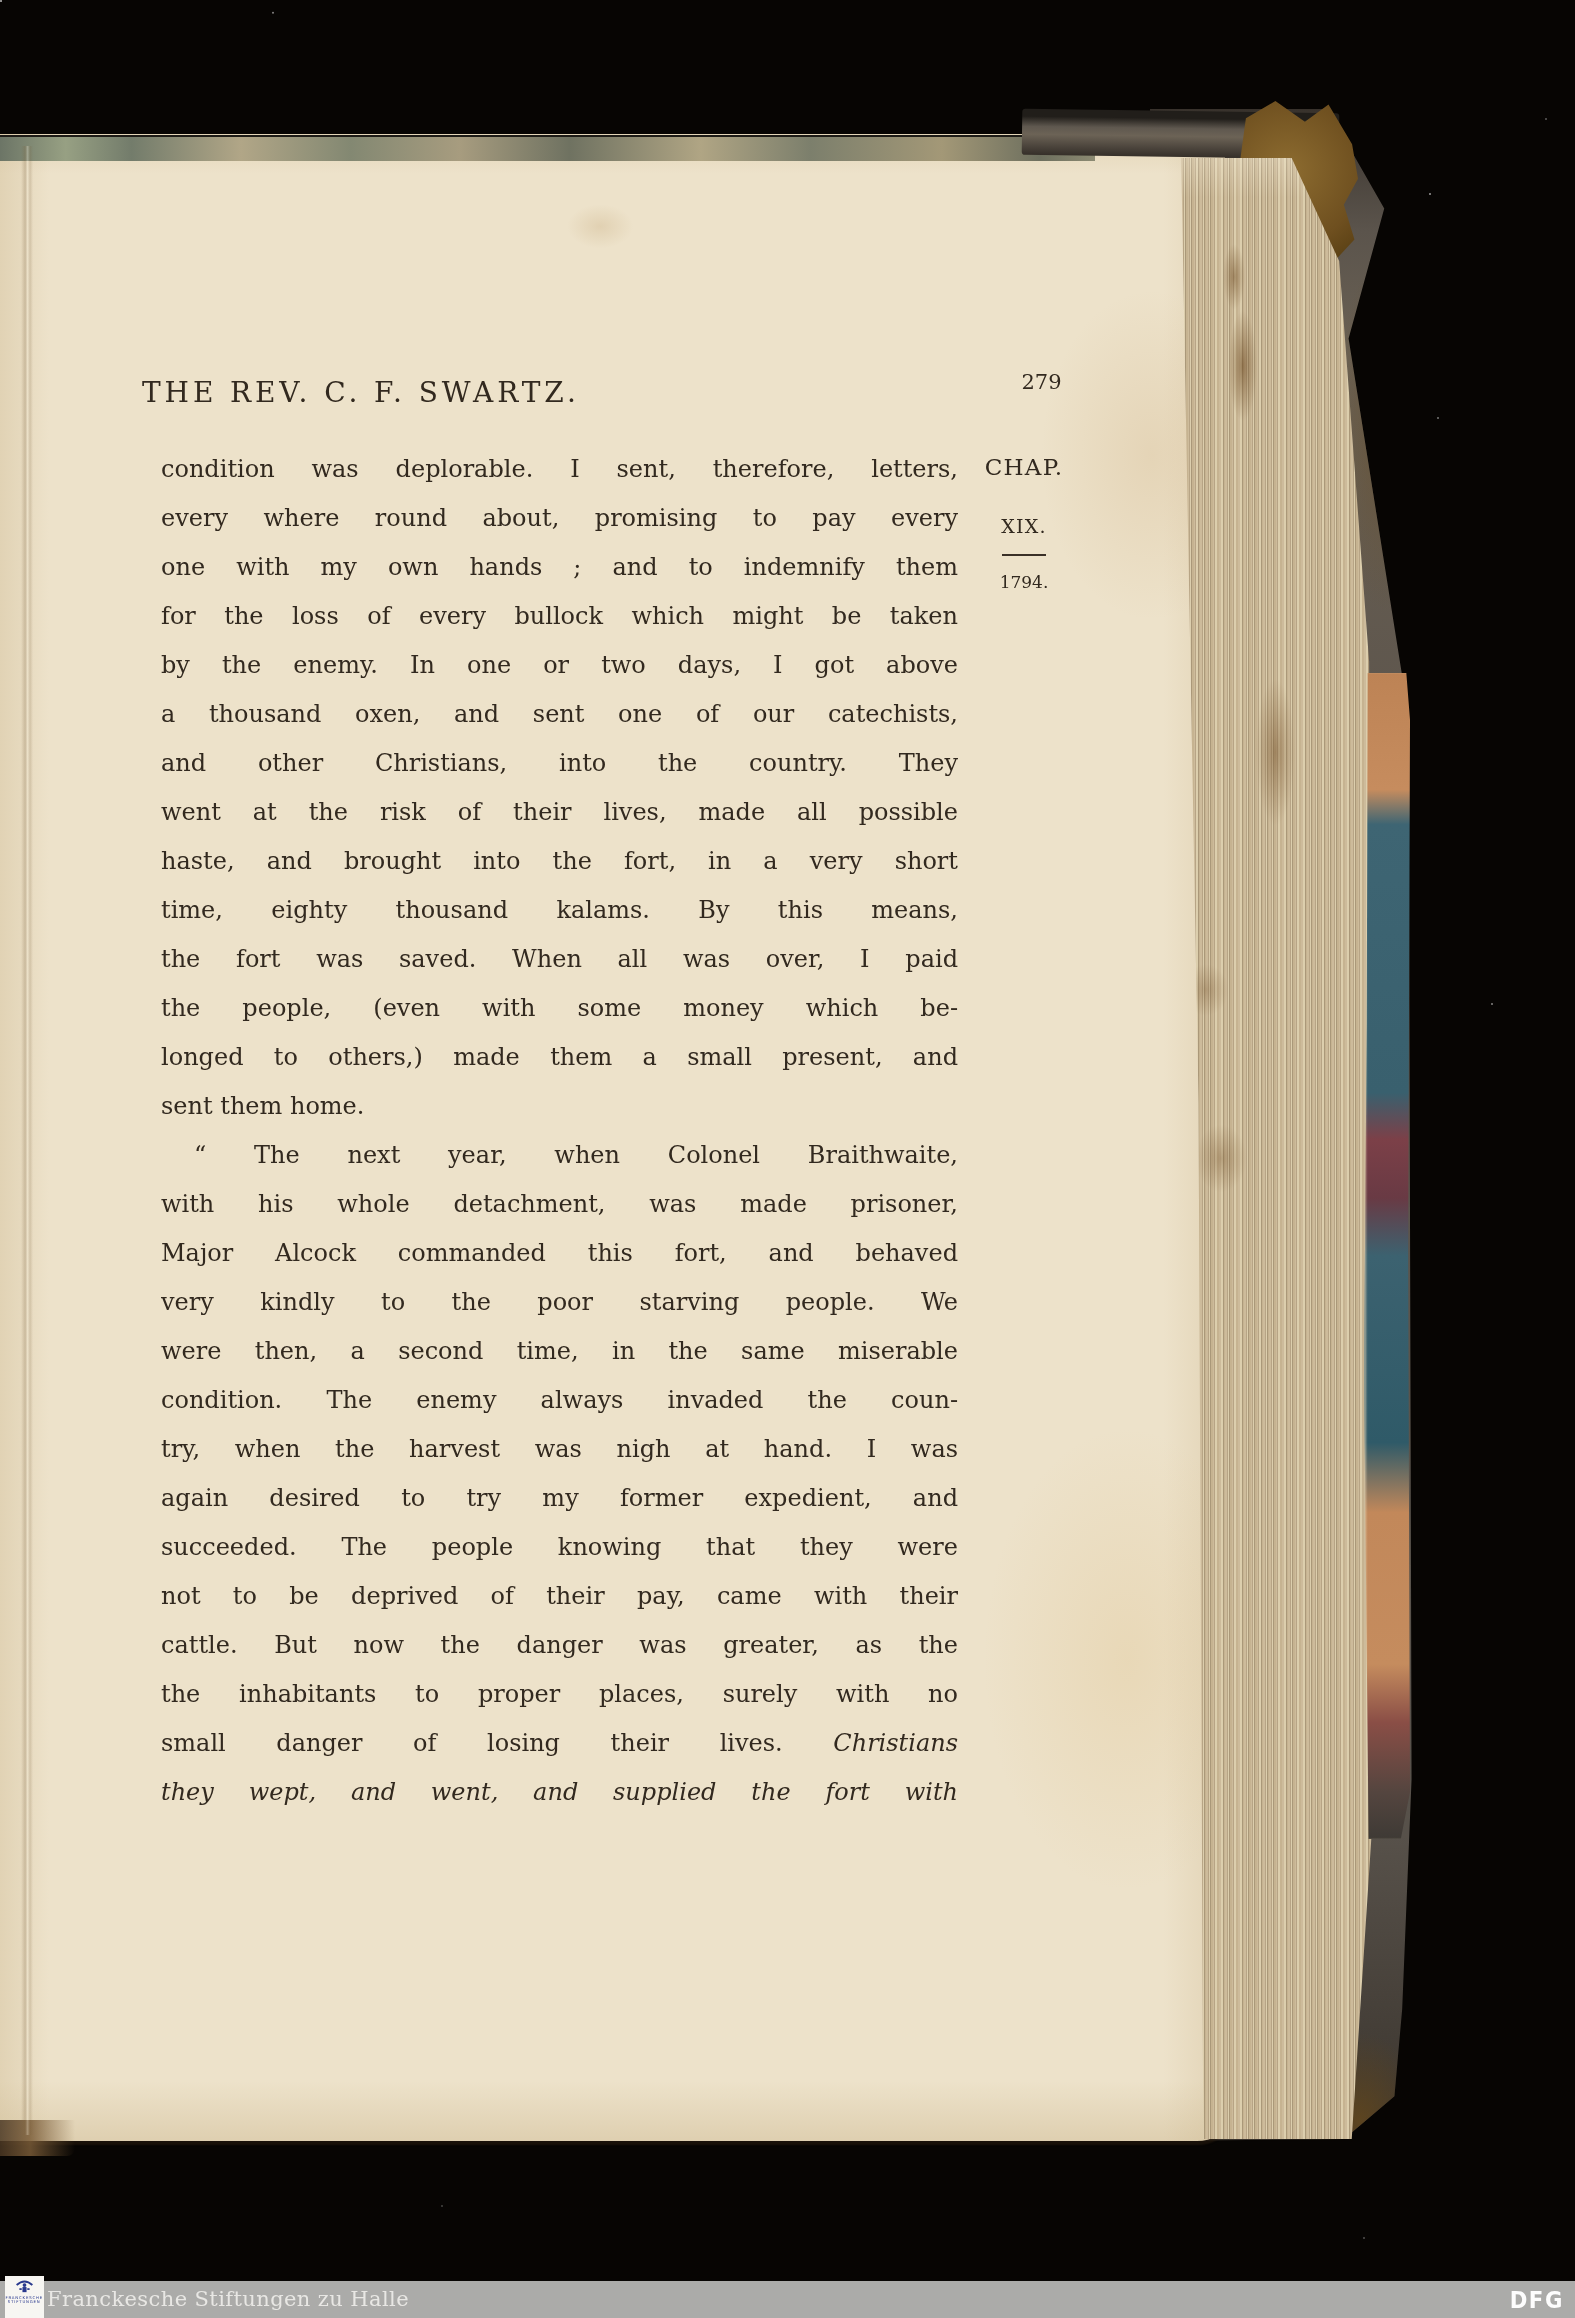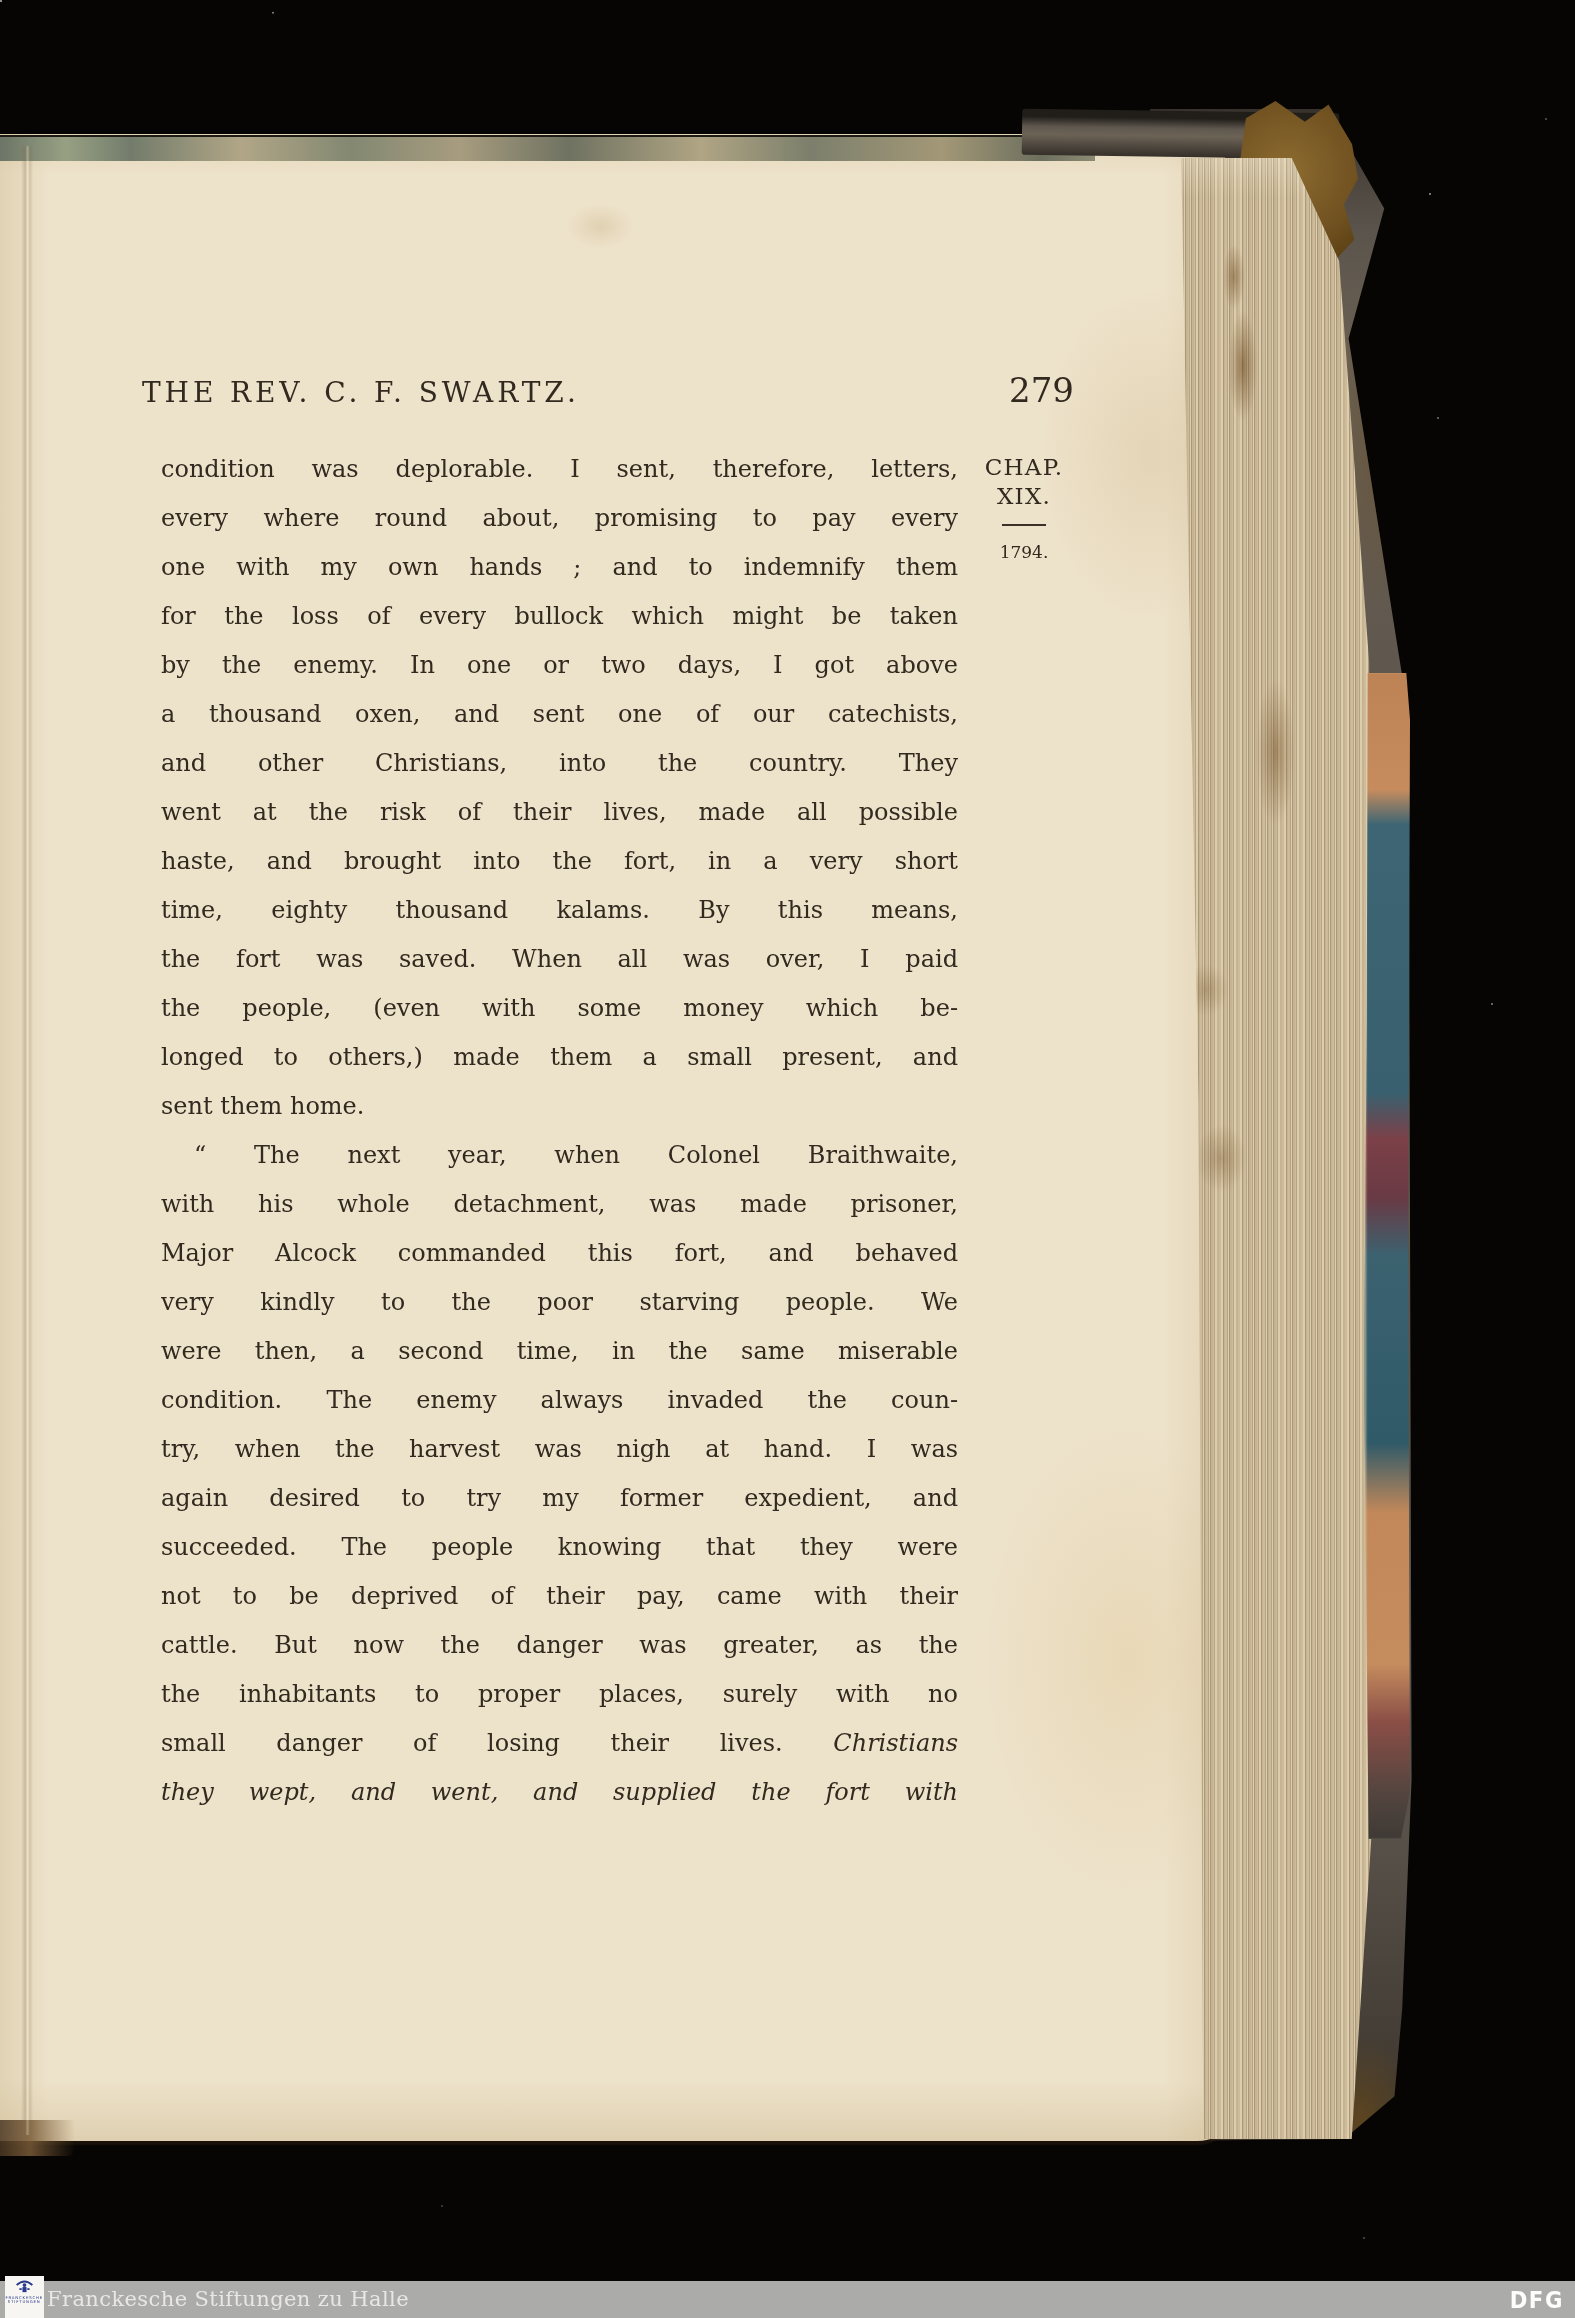--- a/index.html
+++ b/index.html
@@ -90,36 +90,36 @@
                1545px 118px 0 rgba(255,255,255,.35),
                1363px 2237px 0 rgba(255,255,255,.3),
                441px 2205px 0 rgba(255,255,255,.25);}
   
   .running-head{
     position:absolute;left:142px;top:376px;width:772px;text-align:left;
     font-size:28px;letter-spacing:3.9px;color:var(--ink,#32291F);
   }
   .page-number{
     position:absolute;left:994px;top:370px;width:95px;text-align:center;
-    font-size:34px;color:var(--ink,#32291F);
+    font-size:21px;color:var(--ink,#32291F);
   }
   .body-text{
     position:absolute;left:161px;top:445px;width:797px;
     font-size:24px;line-height:49px;color:var(--ink,#32291F);
   }
   .body-text .line{text-align:justify;text-align-last:justify;height:49px;overflow:hidden;}
   .body-text .line.no-just{text-align:left;text-align-last:left;}
   .body-text .line.indent{text-indent:33px;}
   .body-text .it{font-style:italic;}
   .margin-note{
     position:absolute;left:975px;top:454px;width:98px;text-align:center;
     color:var(--ink,#32291F);
   }
   .margin-note .chap1{font-size:23px;line-height:27px;letter-spacing:1.2px;}
-  .margin-note .chap2{font-size:23px;line-height:31.5px;letter-spacing:1.2px;}
+  .margin-note .chap2{font-size:19px;line-height:31.5px;letter-spacing:1.2px;margin-top:30px;}
   .margin-note .rule{width:44px;border:none;border-top:2.4px solid #3a3027;margin:11px auto 7.9px;}
   .margin-note .year{font-size:17px;line-height:23.6px;margin-top:15px;}
   
   .footer-bar{
     position:absolute;left:0;top:2281px;width:1575px;height:38px;
     background:var(--bar,#ABABA9);
   }
   .logo-box{
     position:absolute;left:4.7px;top:2276px;width:39px;height:43px;background:#F7F6F2;
     display:flex;flex-direction:column;align-items:center;justify-content:flex-start;padding-top:2.4px;box-sizing:border-box;

